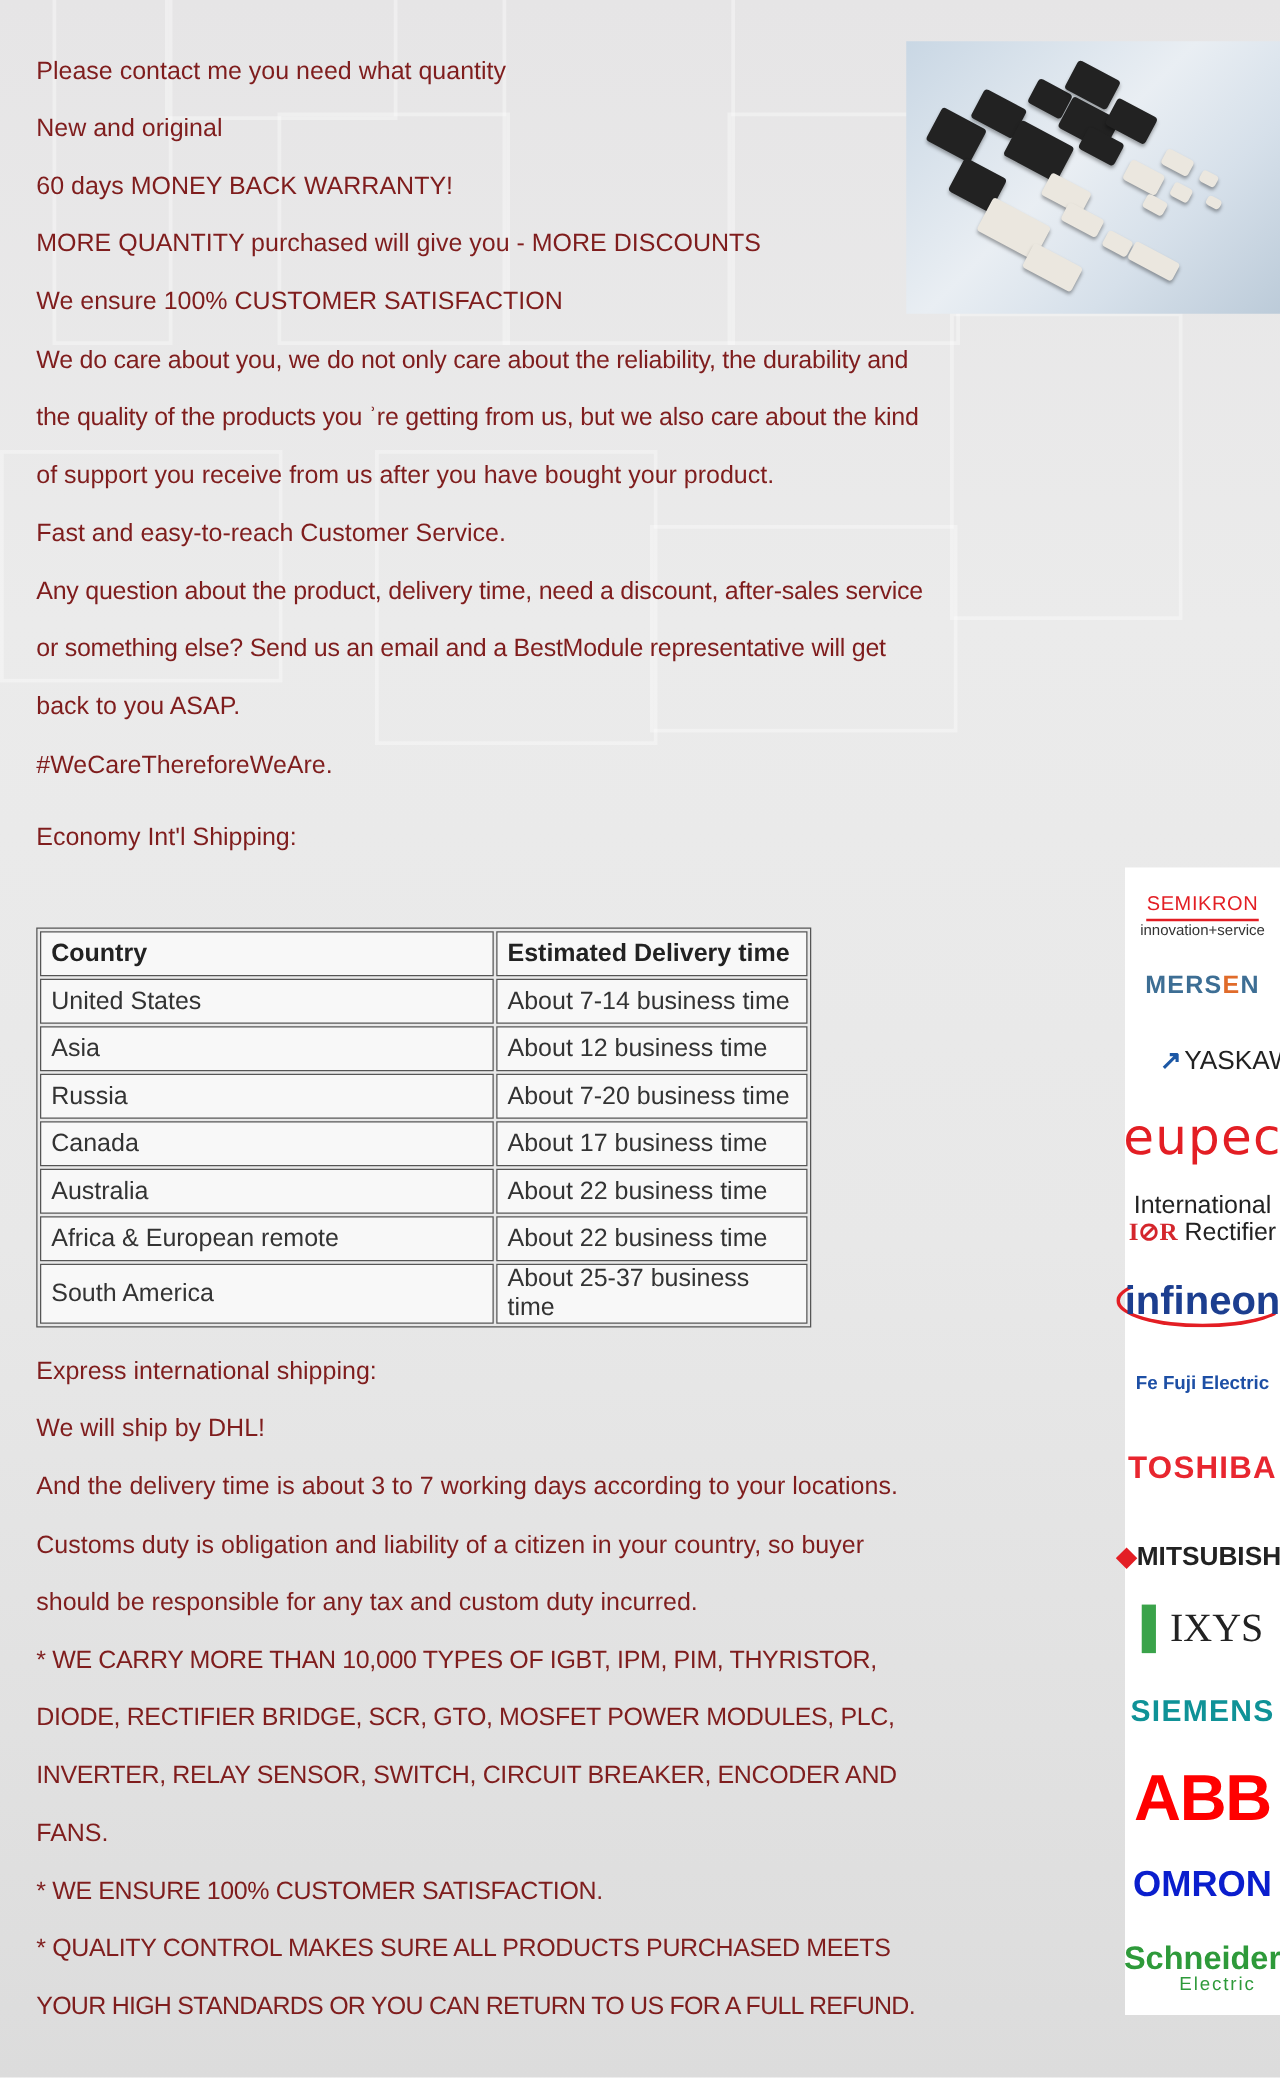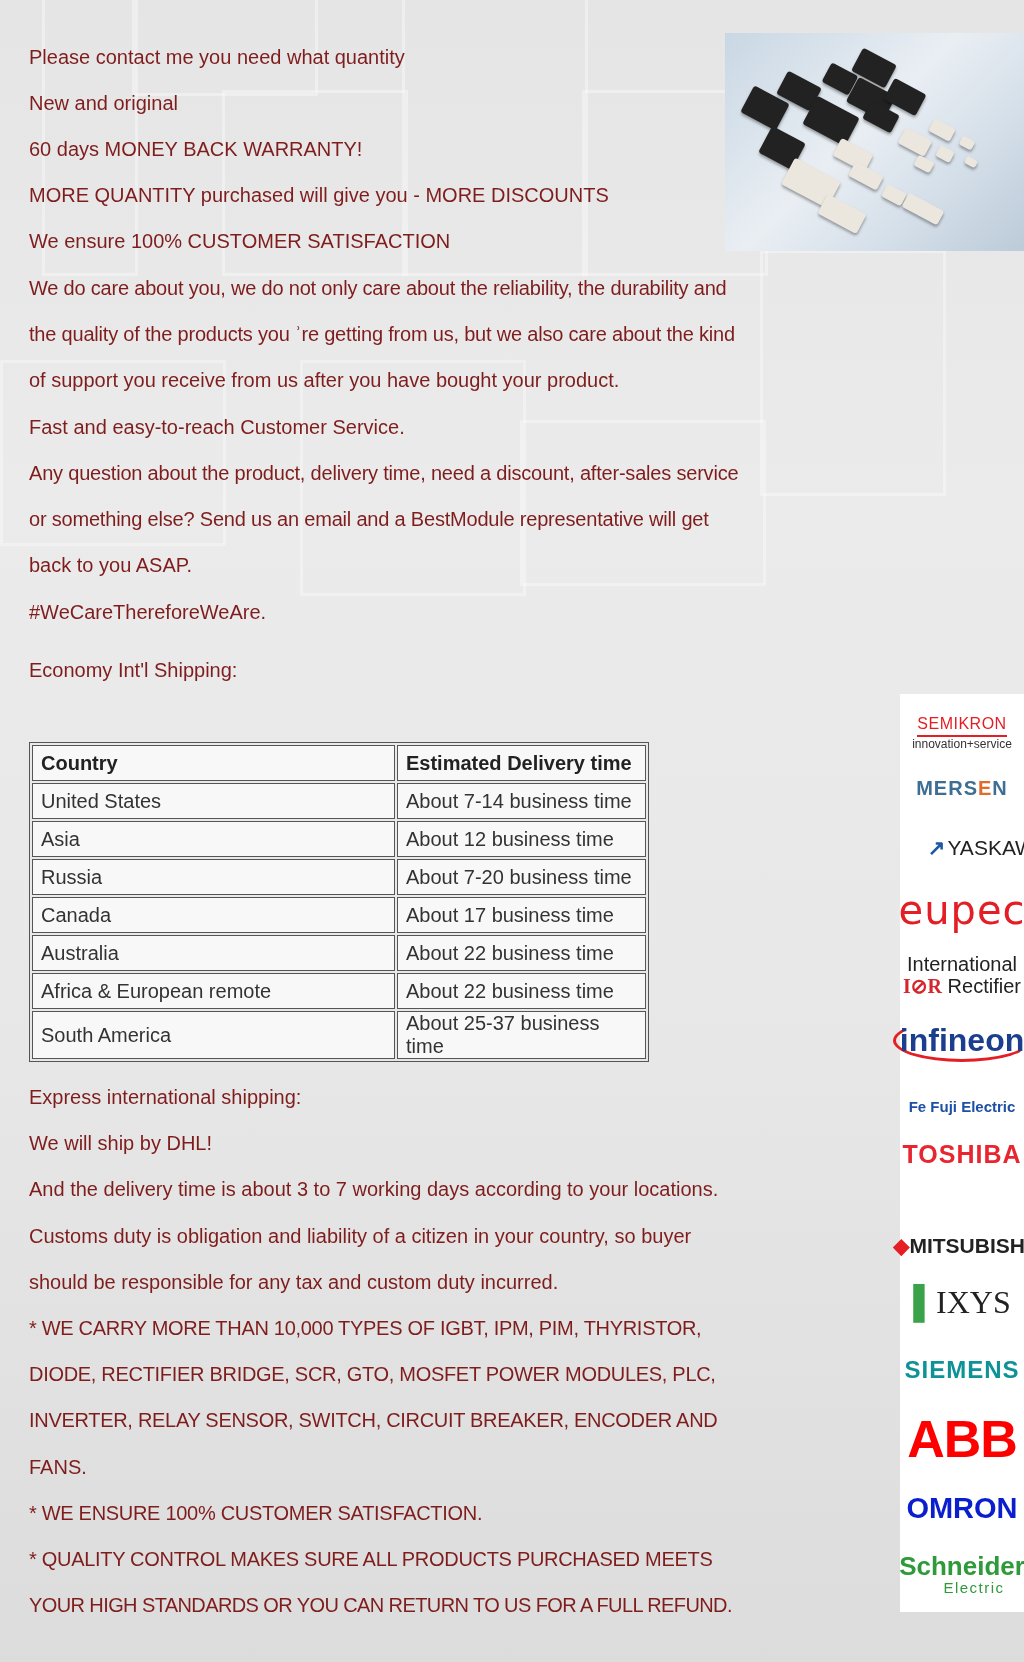--- a/index.html
+++ b/index.html
@@ -184,21 +184,21 @@
   <div class="logo ir" style="top:256px;height:50px">
     <span>International</span>
     <span><span class="ior">I⊘R</span> <span>Rectifier</span></span>
   </div>
   <div class="logo" style="top:318px;height:56px">
     <span class="infineon">infineon</span>
   </div>
   <div class="logo fuji" style="top:392px;height:40px">
     <span><span>Fe</span> <span>Fuji Electric</span></span>
   </div>
-  <div class="logo toshiba" style="top:438px;height:44px">TOSHIBA</div>
+  <div class="logo toshiba" style="top:458px;height:44px">TOSHIBA</div>
   <div class="logo mitsubishi" style="top:524px;height:40px">
     <span><span class="dia">◆</span><span>MITSUBISHI</span></span>
   </div>
   <div class="logo ixys" style="top:584px;height:48px">
     <span><span class="sq">▌</span><span>IXYS</span></span>
   </div>
   <div class="logo siemens" style="top:654px;height:44px">SIEMENS</div>
   <div class="logo abb" style="top:710px;height:70px">ABB</div>
   <div class="logo omron" style="top:790px;height:48px">OMRON</div>
   <div class="logo schneider" style="top:852px;height:56px">

